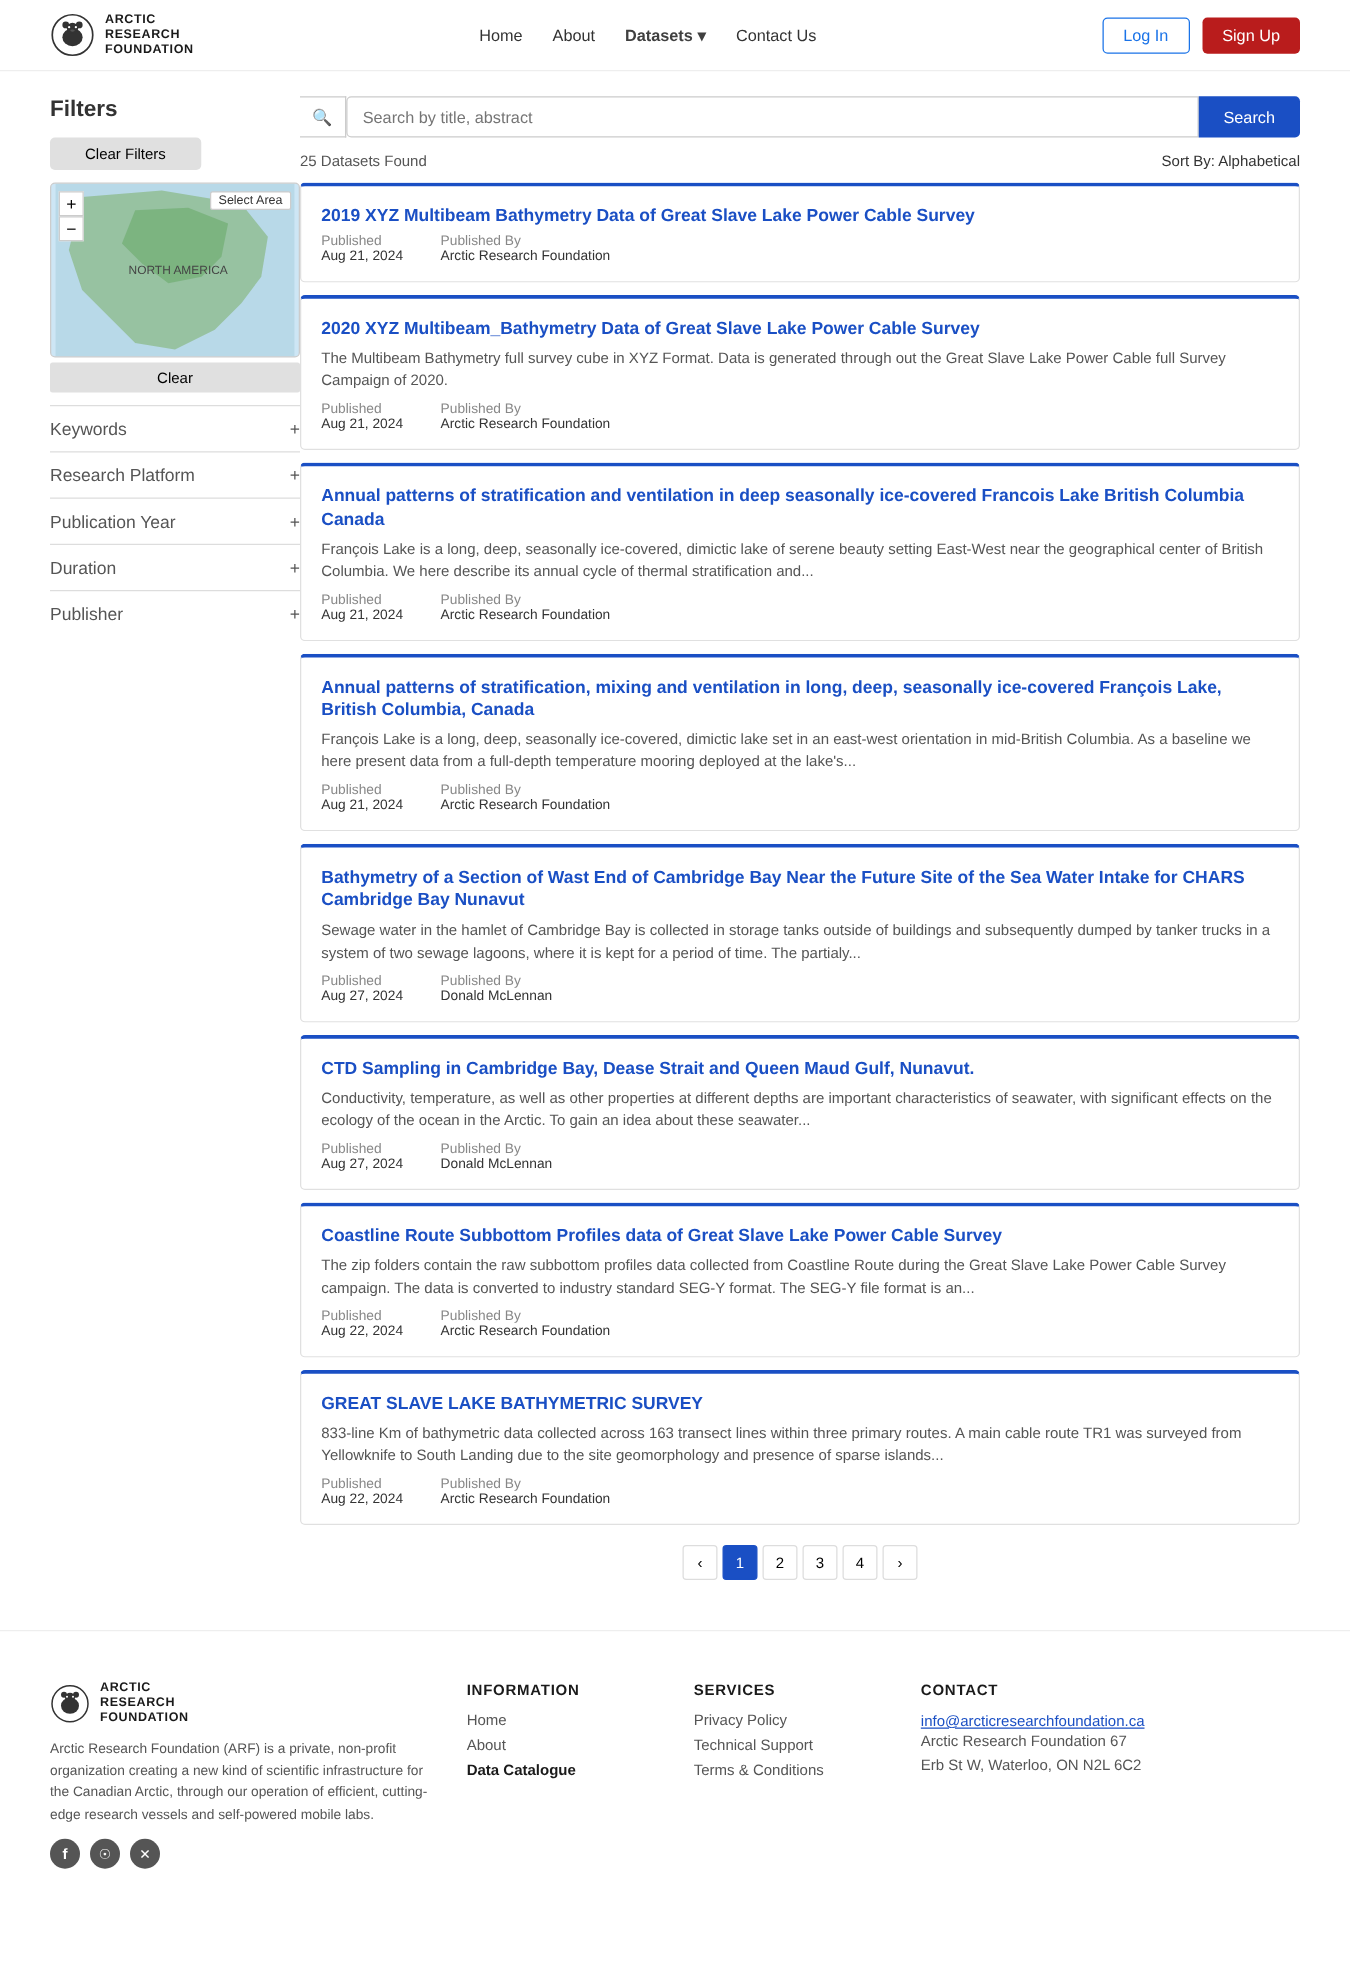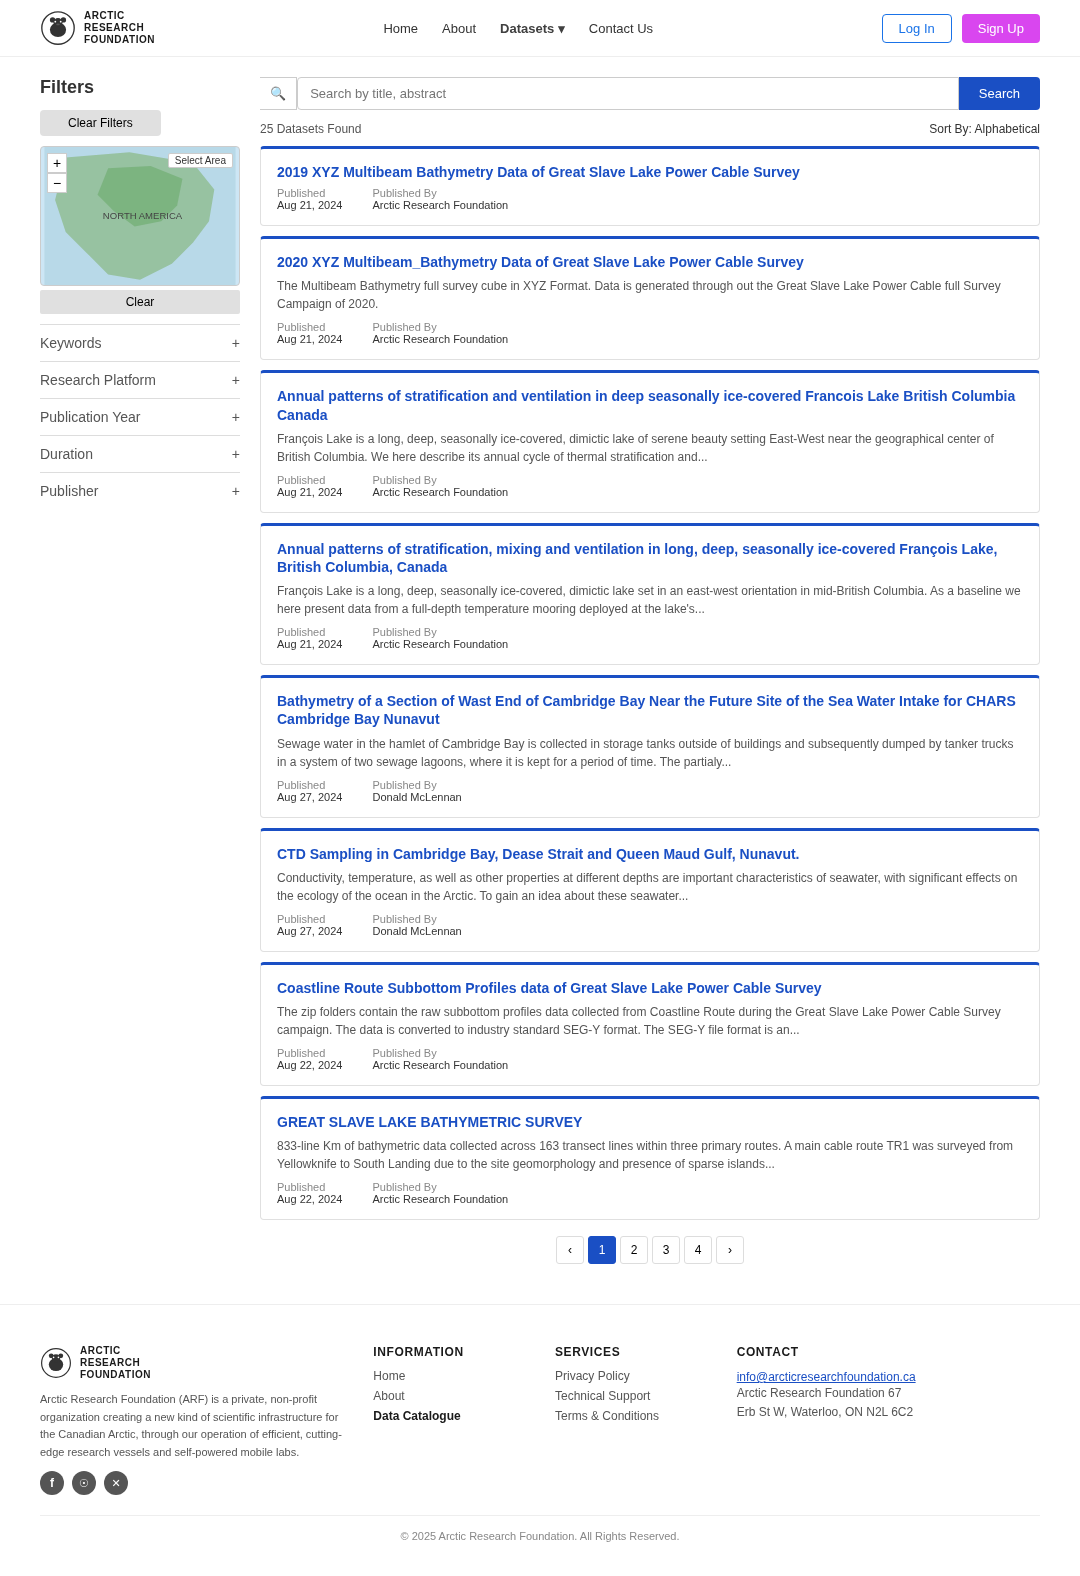--- a/index.html
+++ b/index.html
@@ -11,24 +11,24 @@
       padding: 10px 40px; border-bottom: 1px solid #eee; background: #fff;
     }
     .navbar-logo { display: flex; align-items: center; gap: 8px; }
     .logo-text { font-size: 10px; font-weight: bold; line-height: 1.2; letter-spacing: 0.05em; color: #1a1a1a; text-transform: uppercase; }
     .navbar-nav { display: flex; gap: 24px; align-items: center; }
     .navbar-nav a { text-decoration: none; color: #333; font-size: 13px; }
     .navbar-nav a.active { font-weight: bold; color: #404040; }
     .navbar-nav .datasets-link { display: flex; align-items: center; gap: 4px; }
     .navbar-actions { display: flex; gap: 10px; }
     .btn-login { border: 1px solid #1a73e8; background: #fff; color: #1a73e8; padding: 6px 16px; border-radius: 4px; cursor: pointer; font-size: 13px; }
-    .btn-signup { border: none; background: #d946ef; color: #fff; padding: 6px 16px; border-radius: 4px; cursor: pointer; font-size: 13px; }
-
-    
-    .main-content { display: flex; padding: 20px 40px; gap: 20px; max-width: 1080px; margin: 0 auto; }
+    .btn-signup { border: none; background: #b91c1c; color: #fff; padding: 6px 16px; border-radius: 4px; cursor: pointer; font-size: 13px; }
+
+    
+    .main-content { display: flex; padding: 20px 40px; max-width: 1080px; margin: 0 auto; }
 
     
     .sidebar { width: 200px; flex-shrink: 0; }
     .filters-title { font-size: 18px; font-weight: bold; margin-bottom: 12px; }
     .btn-clear-filters { background: #e0e0e0; border: none; padding: 6px 28px; border-radius: 4px; font-size: 12px; cursor: pointer; margin-bottom: 10px; }
     .map-container {
       width: 100%; height: 140px; background: #cde6f5; border: 1px solid #ccc; border-radius: 4px;
       position: relative; overflow: hidden; margin-bottom: 4px;
     }
     .map-controls { position: absolute; top: 6px; left: 6px; display: flex; flex-direction: column; }
@@ -356,14 +356,13 @@
 
     <div>
       <div class="footer-col-title">CONTACT</div>
       <a href="#" class="footer-contact-email">info@arcticresearchfoundation.ca</a>
       <p class="footer-contact-text">
         <span>Arctic Research Foundation 67</span><br>
         <span>Erb St W, Waterloo, ON N2L 6C2</span>
       </p>
     </div>
   </div>
-  <div class="footer-bottom">© 2025 Arctic Research Foundation. All Rights Reserved.</div>
 </footer>
 
 </body></html>

